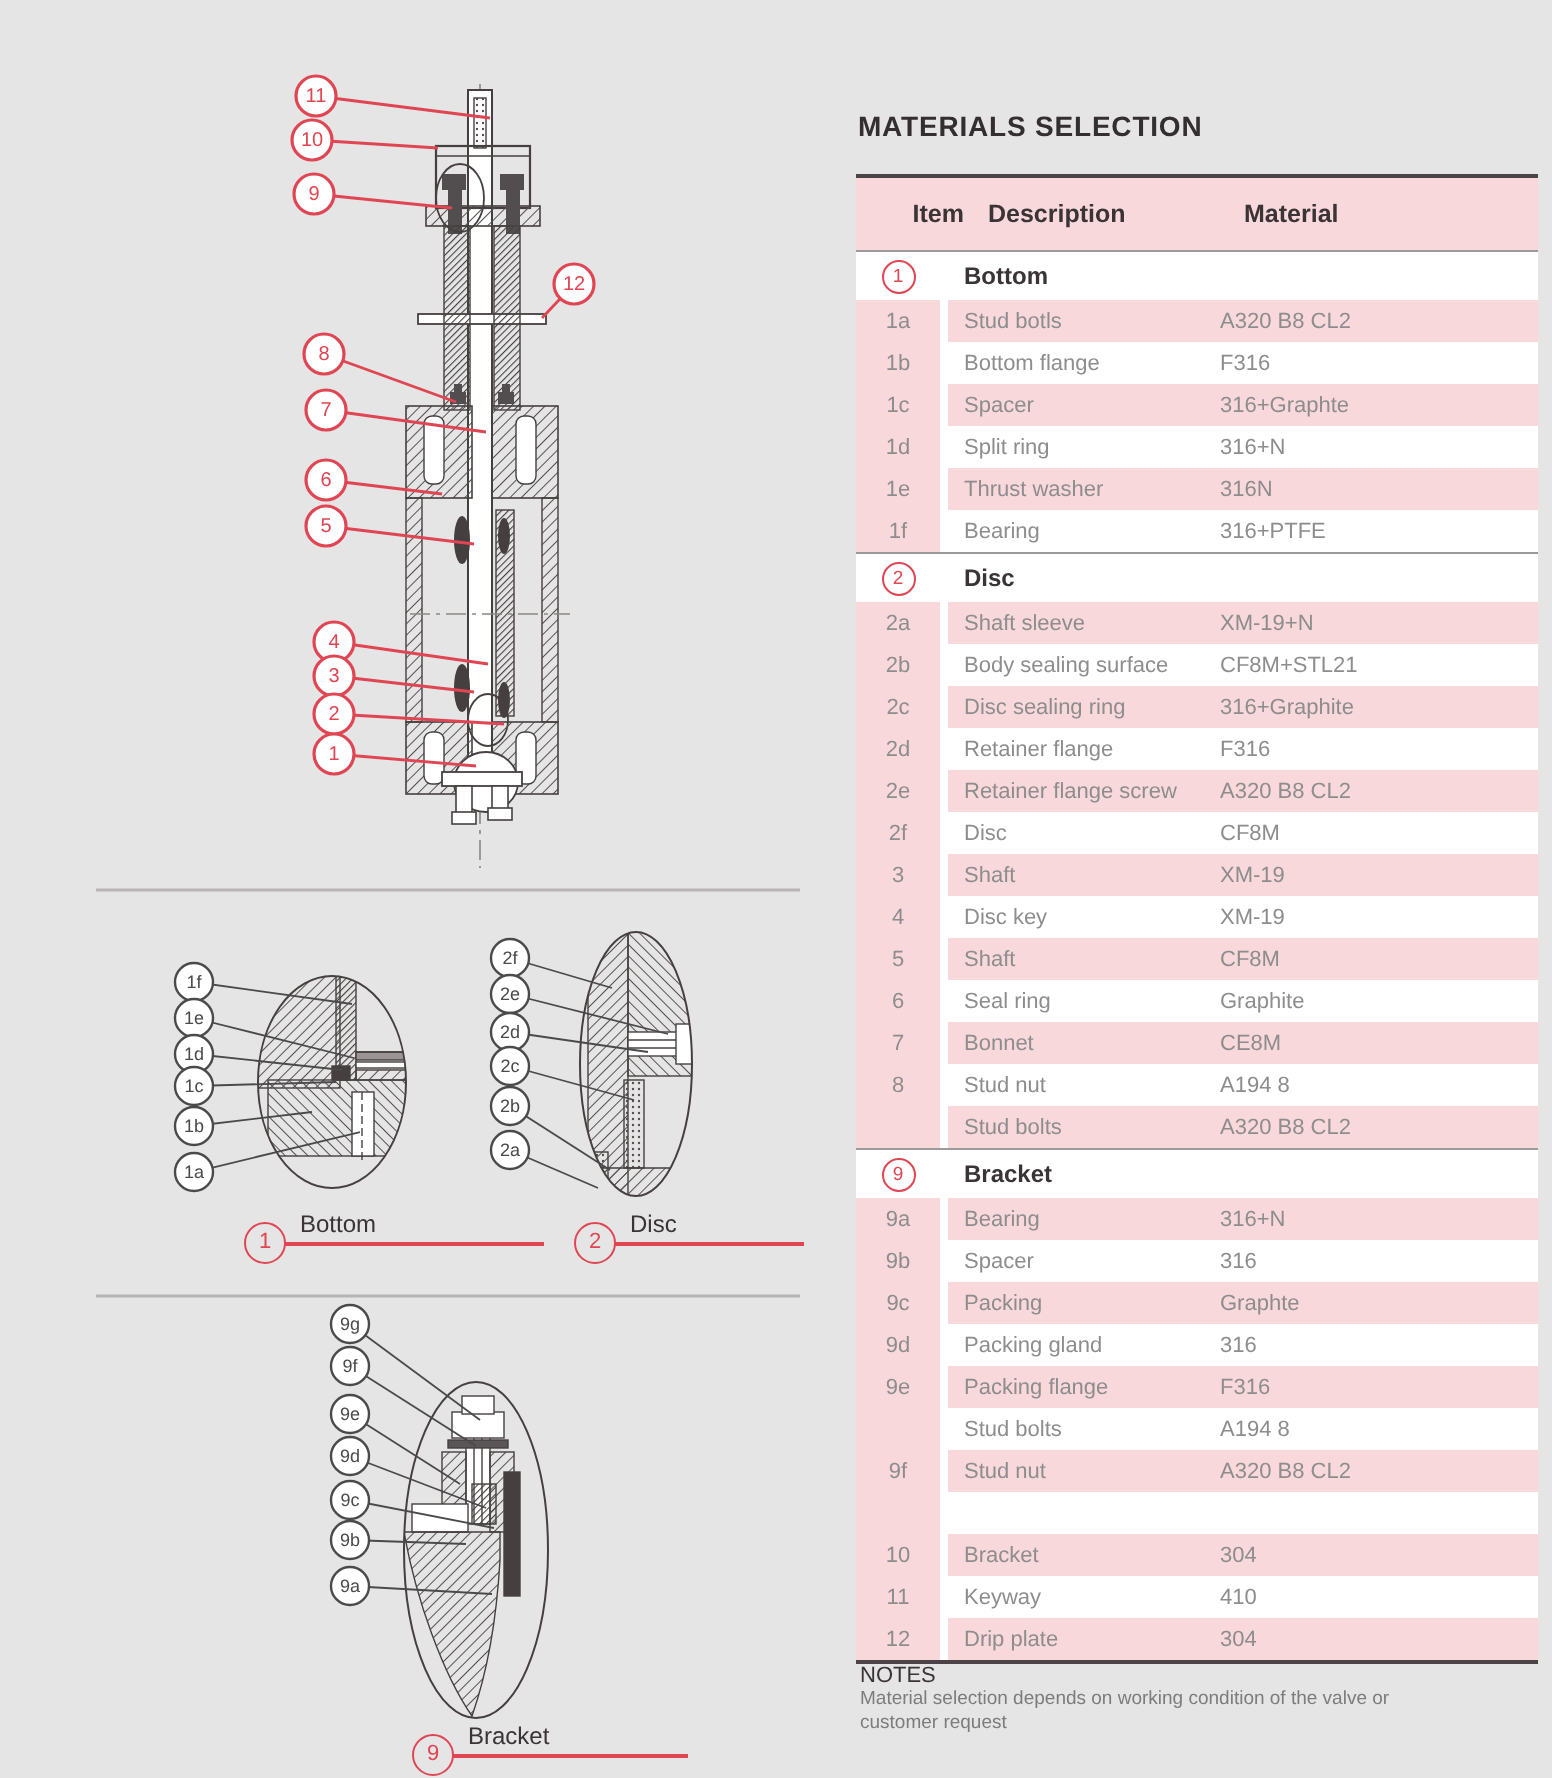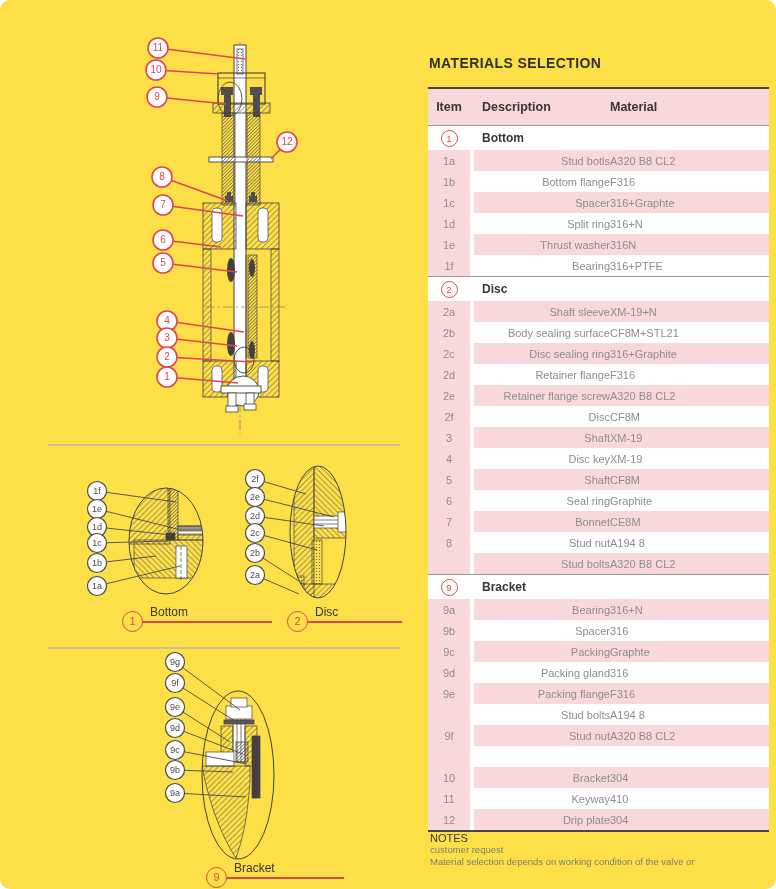--- a/index.html
+++ b/index.html
@@ -1,34 +1,34 @@
 <!DOCTYPE html>
 <html><head>
 <meta charset="utf-8">
 <style>
   html,body{margin:0;padding:0;background:#fff;}
   body{font-family:"Liberation Sans","DejaVu Sans",sans-serif;}
-  #page{position:relative;width:776px;height:889px;background:#fde047;overflow:hidden;border-radius:10px;}
+  #page{position:relative;width:776px;height:889px;background:#e5e5e5;overflow:hidden;}
 
   
   #title{position:absolute;left:429px;top:55px;font-size:14px;font-weight:bold;
          letter-spacing:.4px;color:#332e30;}
   #mat-table{position:absolute;left:428px;top:87px;width:341px;
              border-top:2px solid #4a4446;border-bottom:2px solid #4a4446;background:#fff;}
   .thead{display:flex;height:36px;align-items:center;background:#f9d8db;
          font-weight:bold;font-size:12.5px;color:#3a3436;}
-  .h-item{width:42px;text-align:center;}
+  .h-item{width:42px;text-align:right;margin-left:12px;}
   .h-desc{width:128px;padding-left:12px;}
   .h-mat{flex:1;}
   .trow{display:flex;height:21px;font-size:11px;color:#8d8d8d;}
   .trow .ci{width:42px;background:#f9d8db;display:flex;align-items:center;justify-content:center;}
   .trow .cg{width:4px;background:#fff;}
   .trow .cbody{flex:1;display:flex;align-items:center;background:#fff;}
   .trow.shaded .cbody{background:#f9d8db;}
-  .cdesc{width:128px;padding-left:8px;text-align:right;}
+  .cdesc{width:128px;padding-left:8px;}
   .cmat{flex:1;}
   .srow{display:flex;height:24px;align-items:center;background:#fff;border-top:1px solid #9a9a9a;}
   .srow .ci-sec{width:42px;display:flex;justify-content:center;}
   .circnum{width:15px;height:15px;border:1.3px solid #e04553;border-radius:50%;
            color:#e04553;font-size:9.5px;line-height:15px;text-align:center;display:inline-block;}
   .srow .stitle{padding-left:12px;font-weight:bold;font-size:12px;color:#3a3436;}
 
   #notes{position:absolute;left:430px;top:832px;width:330px;}
   #notes .nh{font-size:11px;font-weight:normal;color:#3a3436;}
   #notes .nl{font-size:9.5px;color:#7c7c7c;line-height:12px;}
@@ -561,17 +561,17 @@
           <div class="cbody">
             <div class="cdesc">Drip plate</div>
             <div class="cmat">304</div>
           </div>
         </div>
       </div>
   </div>
 
   <div id="notes">
     <div class="nh">NOTES</div>
+    <div class="nl">Material selection depends on working condition of the valve or</div>
     <div class="nl">customer request</div>
-    <div class="nl">Material selection depends on working condition of the valve or</div>
   </div>
 
 </div>
 
 </body></html>

